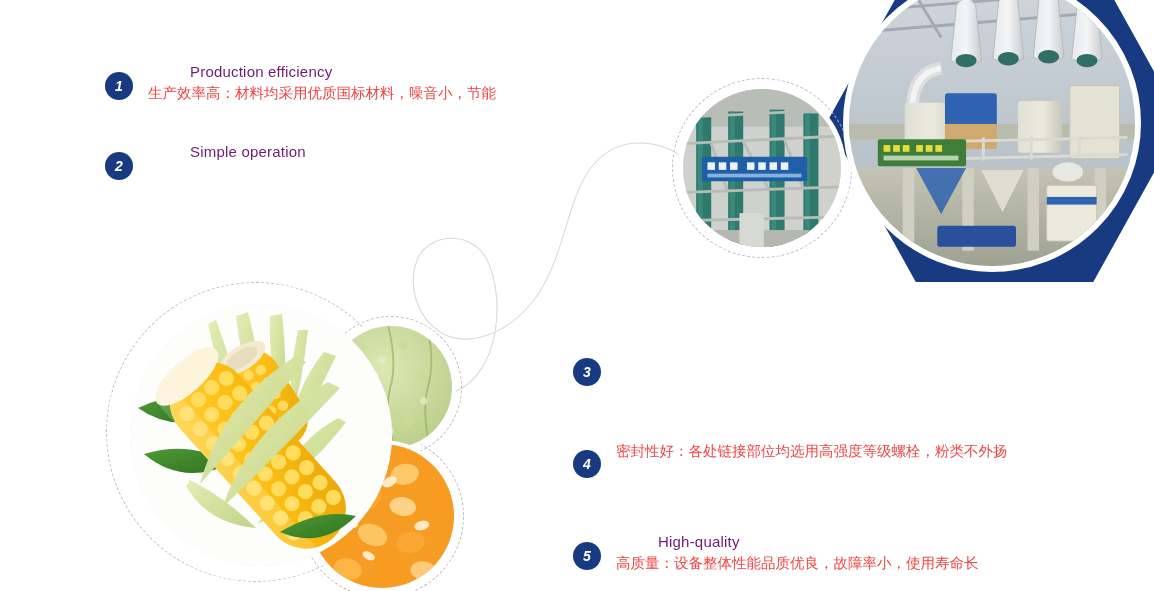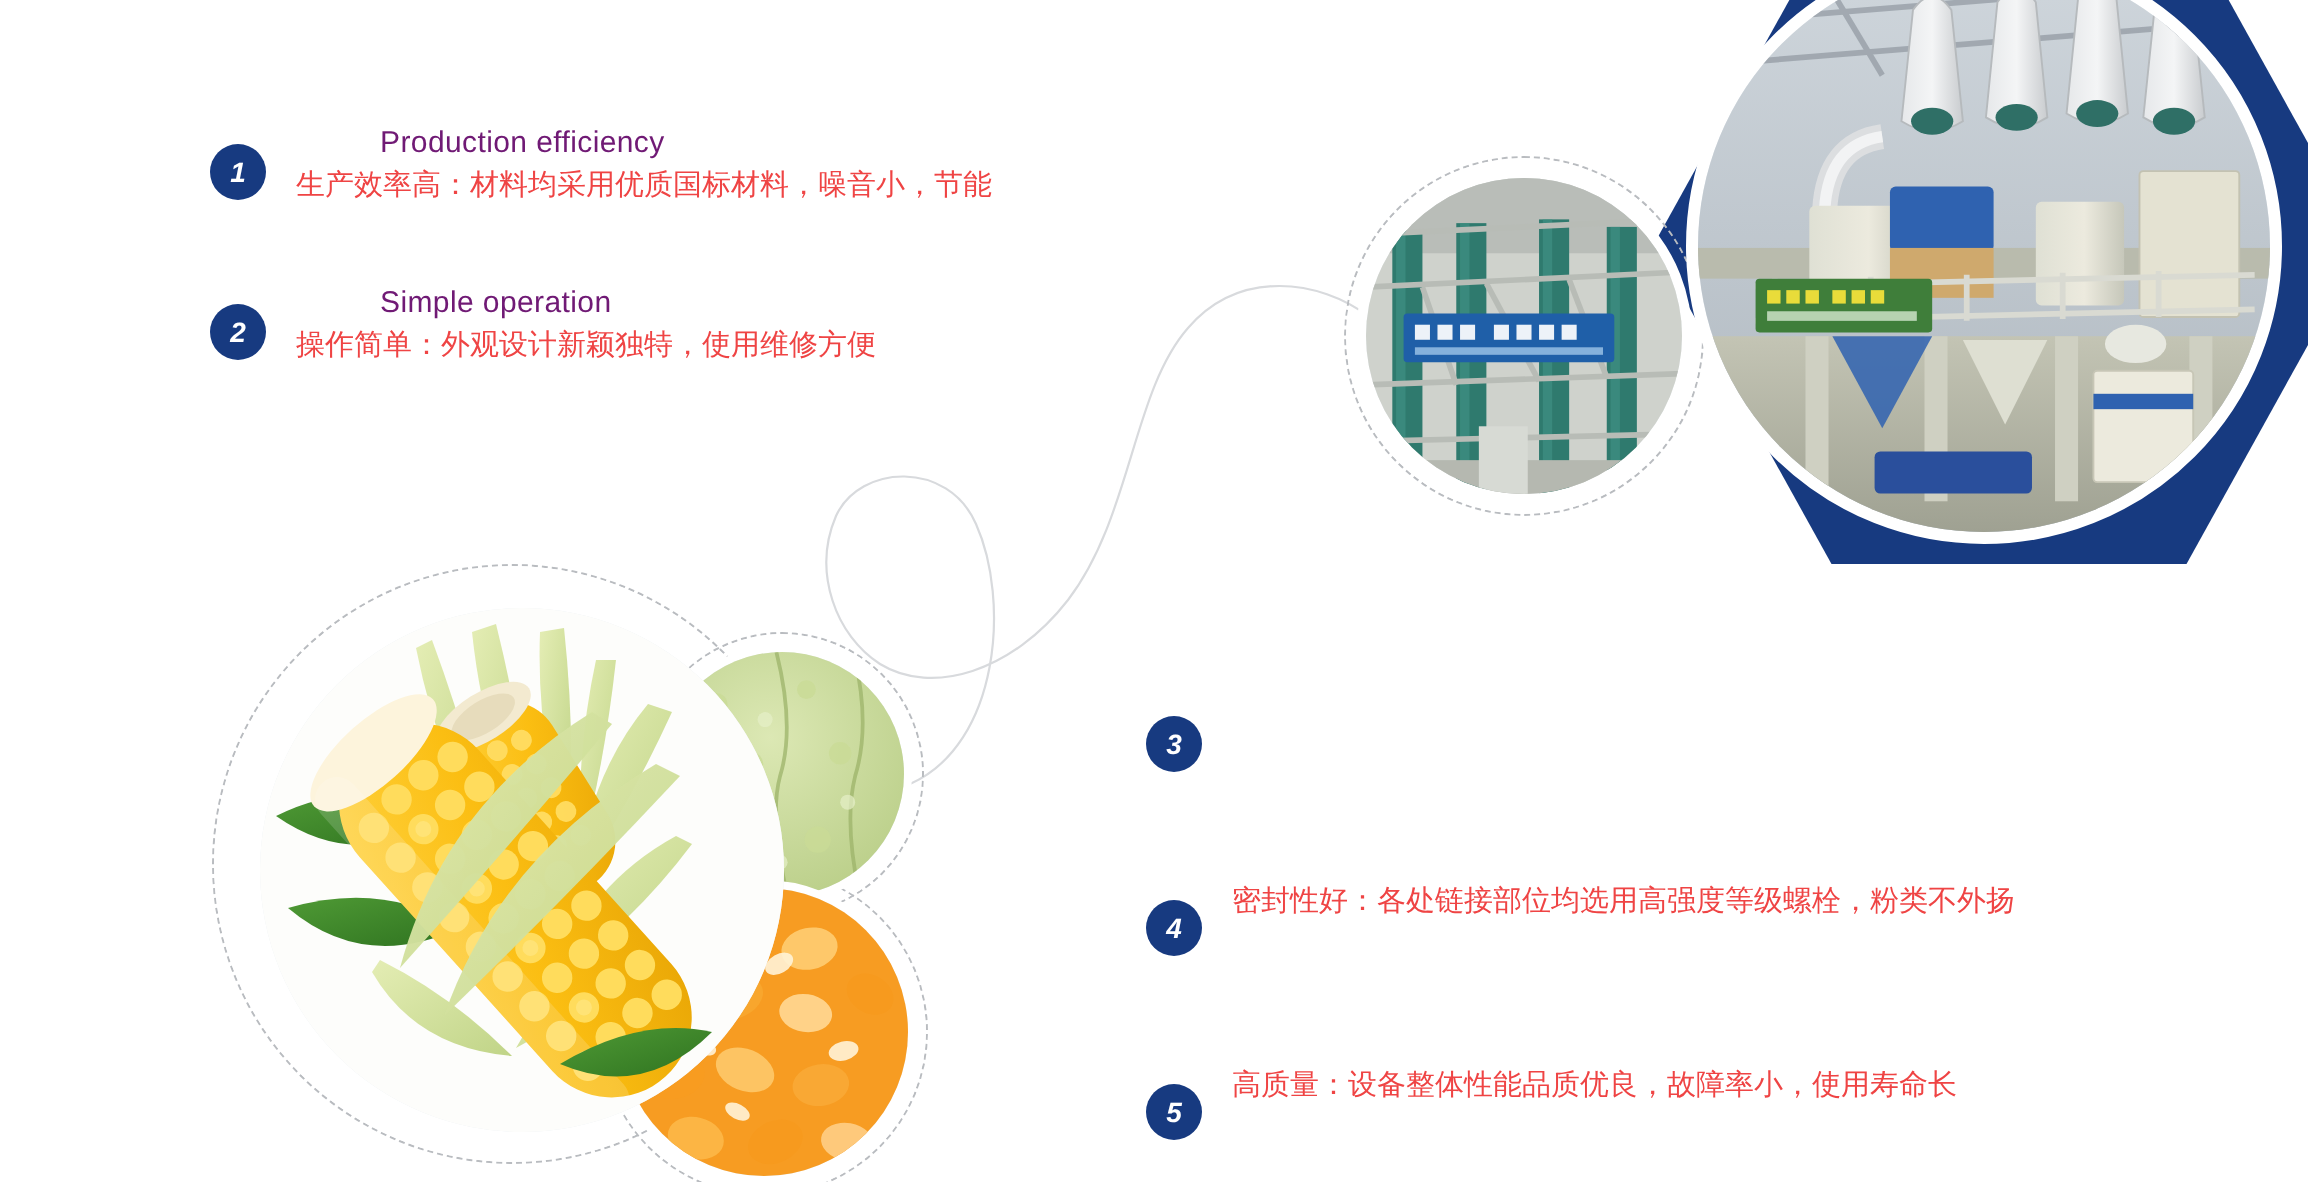--- a/index.html
+++ b/index.html
@@ -447,21 +447,20 @@
       <div class="feature-text">
         <div class="feature-title">Production efficiency</div>
         <div class="feature-desc">生产效率高：材料均采用优质国标材料，噪音小，节能</div>
       </div>
     </div>
 
     <div class="feature-item">
       <div class="badge">2</div>
       <div class="feature-text">
         <div class="feature-title">Simple operation</div>
-        <div class="feature-desc">操作简单：外观设计新颖独特，使用维修方便</div>
       </div>
     </div>
   </div>
 
   <div class="feature-list bottom-right">
 
     <div class="feature-item">
       <div class="badge">3</div>
       <div class="feature-text">
       </div>
@@ -470,18 +469,19 @@
     <div class="feature-item">
       <div class="badge">4</div>
       <div class="feature-text">
         <div class="feature-desc">密封性好：各处链接部位均选用高强度等级螺栓，粉类不外扬</div>
       </div>
     </div>
 
     <div class="feature-item">
       <div class="badge">5</div>
       <div class="feature-text">
+        <div class="feature-title">High-quality</div>
         <div class="feature-desc">高质量：设备整体性能品质优良，故障率小，使用寿命长</div>
       </div>
     </div>
   </div>
 
 </div>
 
 </body></html>

